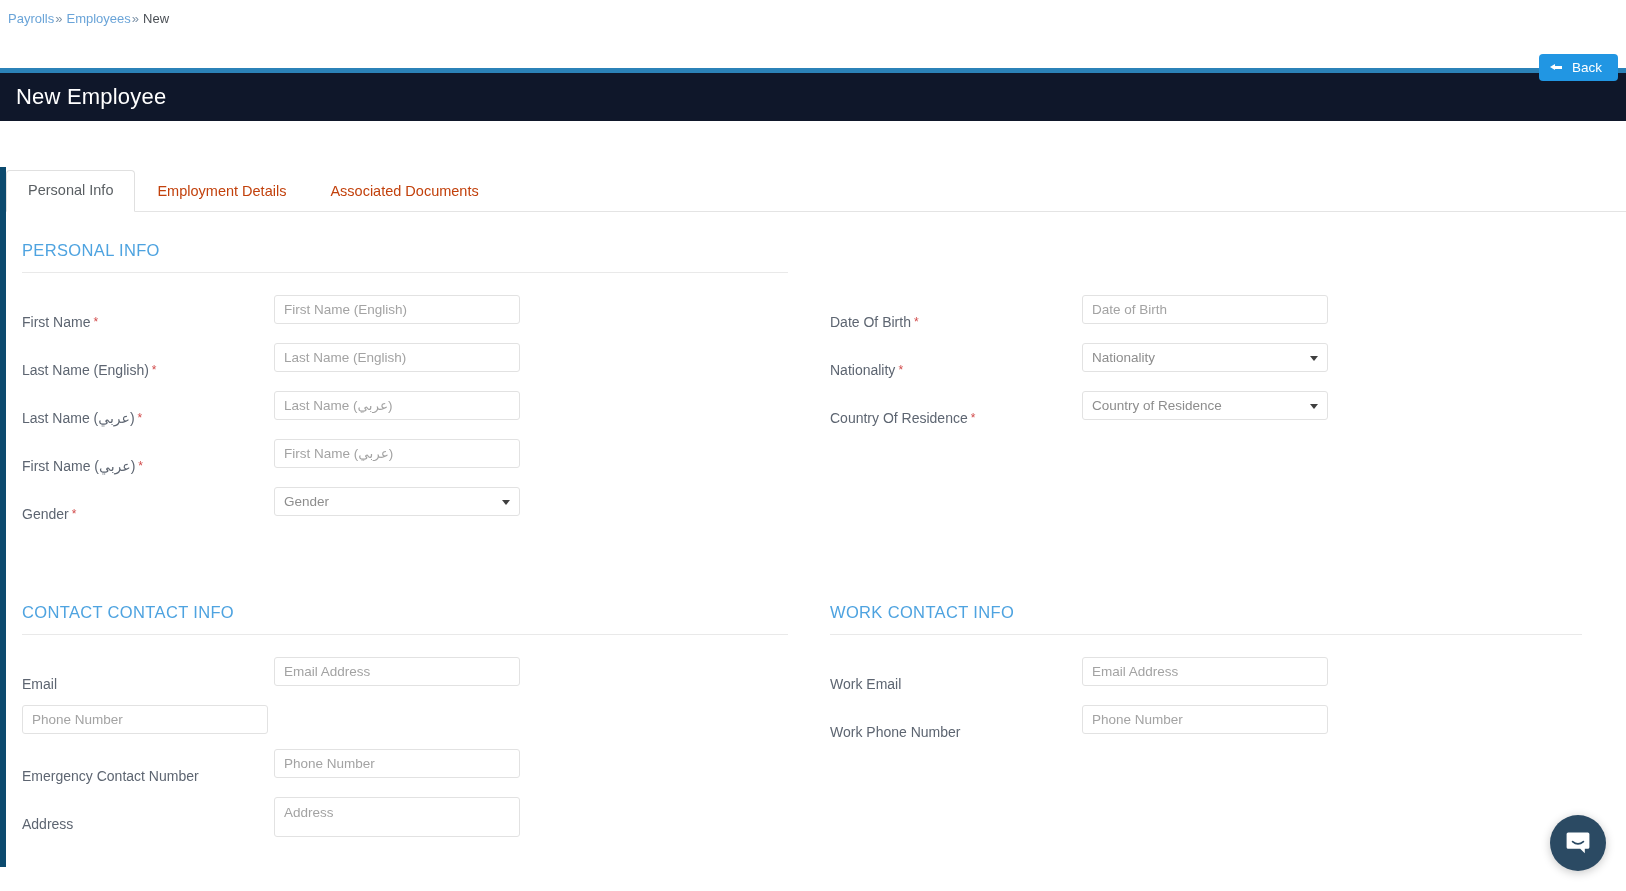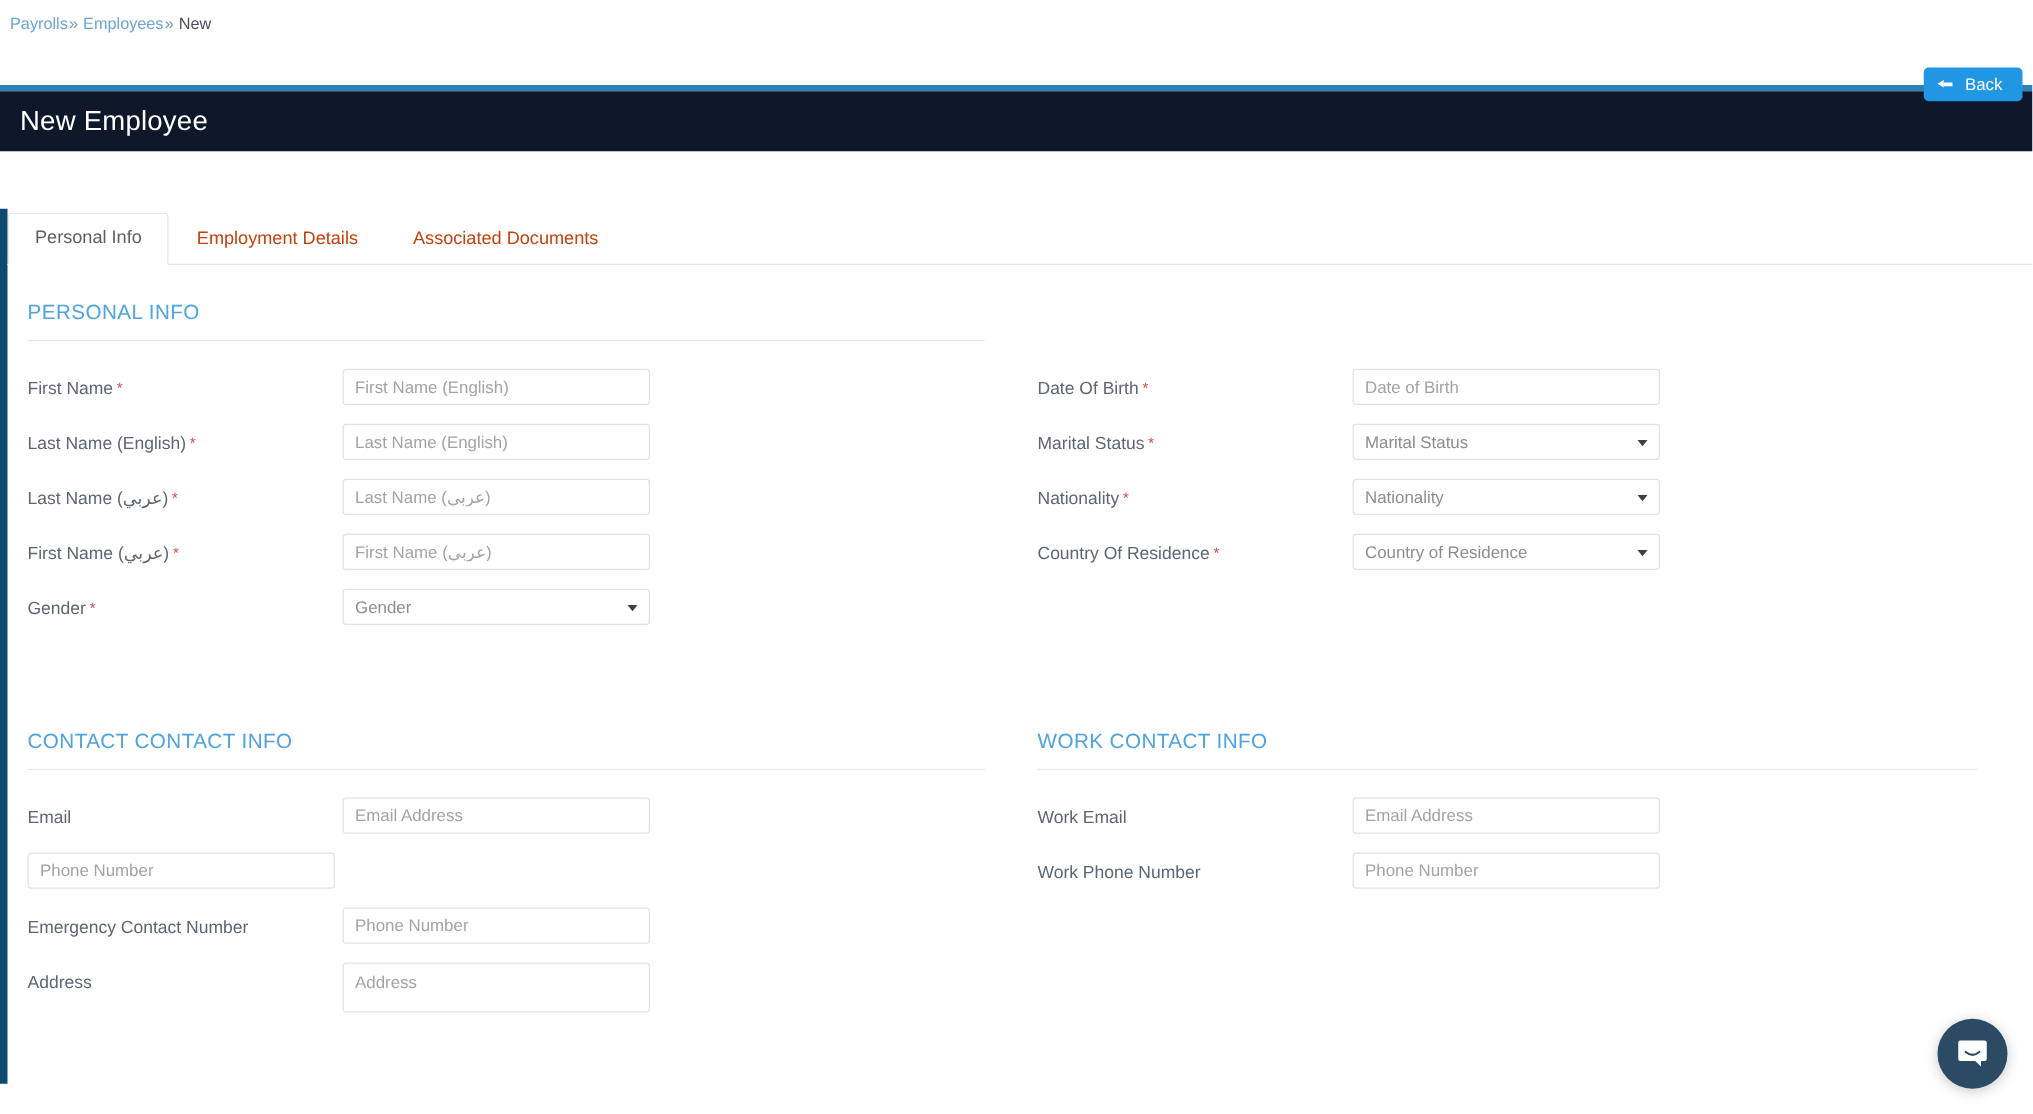--- a/index.html
+++ b/index.html
@@ -139,20 +139,21 @@
     margin-bottom: 11px;
     min-height: 33px;
   }
   .flabel {
     width: 252px;
     flex: 0 0 252px;
     font-size: 14px;
     color: #5d6571;
     padding-top: 6px;
     line-height: 1.35;
+    margin-top: 12px;
   }
   .req { color: #d14b4b; font-size: 12px; margin-left: 3px; vertical-align: top; position: relative; top: 1px; }
   .fctrl { flex: 0 0 246px; width: 246px; position: relative; }
 
   .inp {
     width: 100%;
     height: 29px;
     border: 1px solid #e2e2e2;
     border-radius: 3px;
     background: #fff;
@@ -292,27 +293,20 @@
           <h2 class="section-title">&nbsp;</h2>
           <hr class="section-rule" style="border-top-color:transparent">
 
           <div class="frow">
             <div class="flabel"><span>Date Of Birth</span><span class="req">*</span></div>
             <div class="fctrl">
               <input class="inp" type="text" placeholder="Date of Birth" style="">
             </div>
           </div>
 
-          <div class="frow">
-            <div class="flabel"><span>Marital Status</span><span class="req">*</span></div>
-            <div class="fctrl">
-              <div class="sel">Marital Status</div>
-              <span class="caret-icon"></span>
-            </div>
-          </div>
 
           <div class="frow">
             <div class="flabel"><span>Nationality</span><span class="req">*</span></div>
             <div class="fctrl">
               <div class="sel">Nationality</div>
               <span class="caret-icon"></span>
             </div>
           </div>
 
           <div class="frow">

